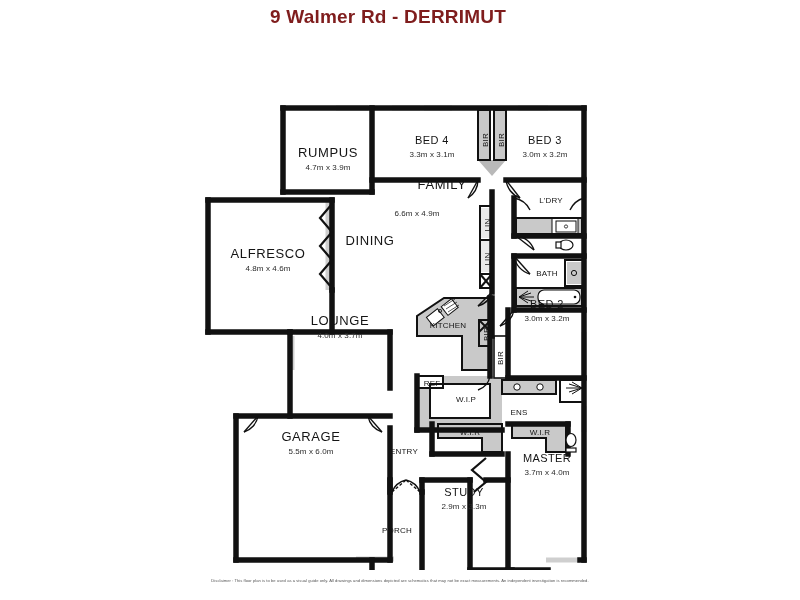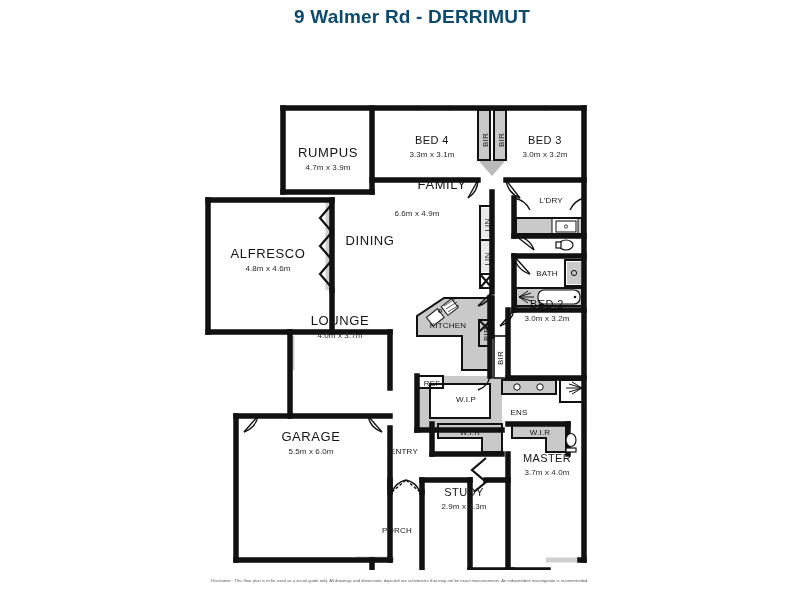--- a/index.html
+++ b/index.html
@@ -10,22 +10,21 @@
     color:#111;
     overflow:hidden;
     position:relative;
   }
   #plan-title{
     position:absolute;top:6px;left:0;width:776px;
     text-align:center;
     font-size:19px;
     font-weight:600;
     letter-spacing:.2px;
-    color:#0c4a6e;
-    padding-left:24px;
+    color:#7f1d1d;
   }
   #plan-stage{
     position:absolute;left:0;top:40px;width:800px;height:530px;
   }
   svg#floorplan{display:block;}
   .rm-name{
     font-family:"Liberation Sans","DejaVu Sans",sans-serif;
     font-size:13px;letter-spacing:.6px;fill:#141414;text-anchor:middle;
   }
   .rm-name.sm{font-size:11px;letter-spacing:.4px;}

